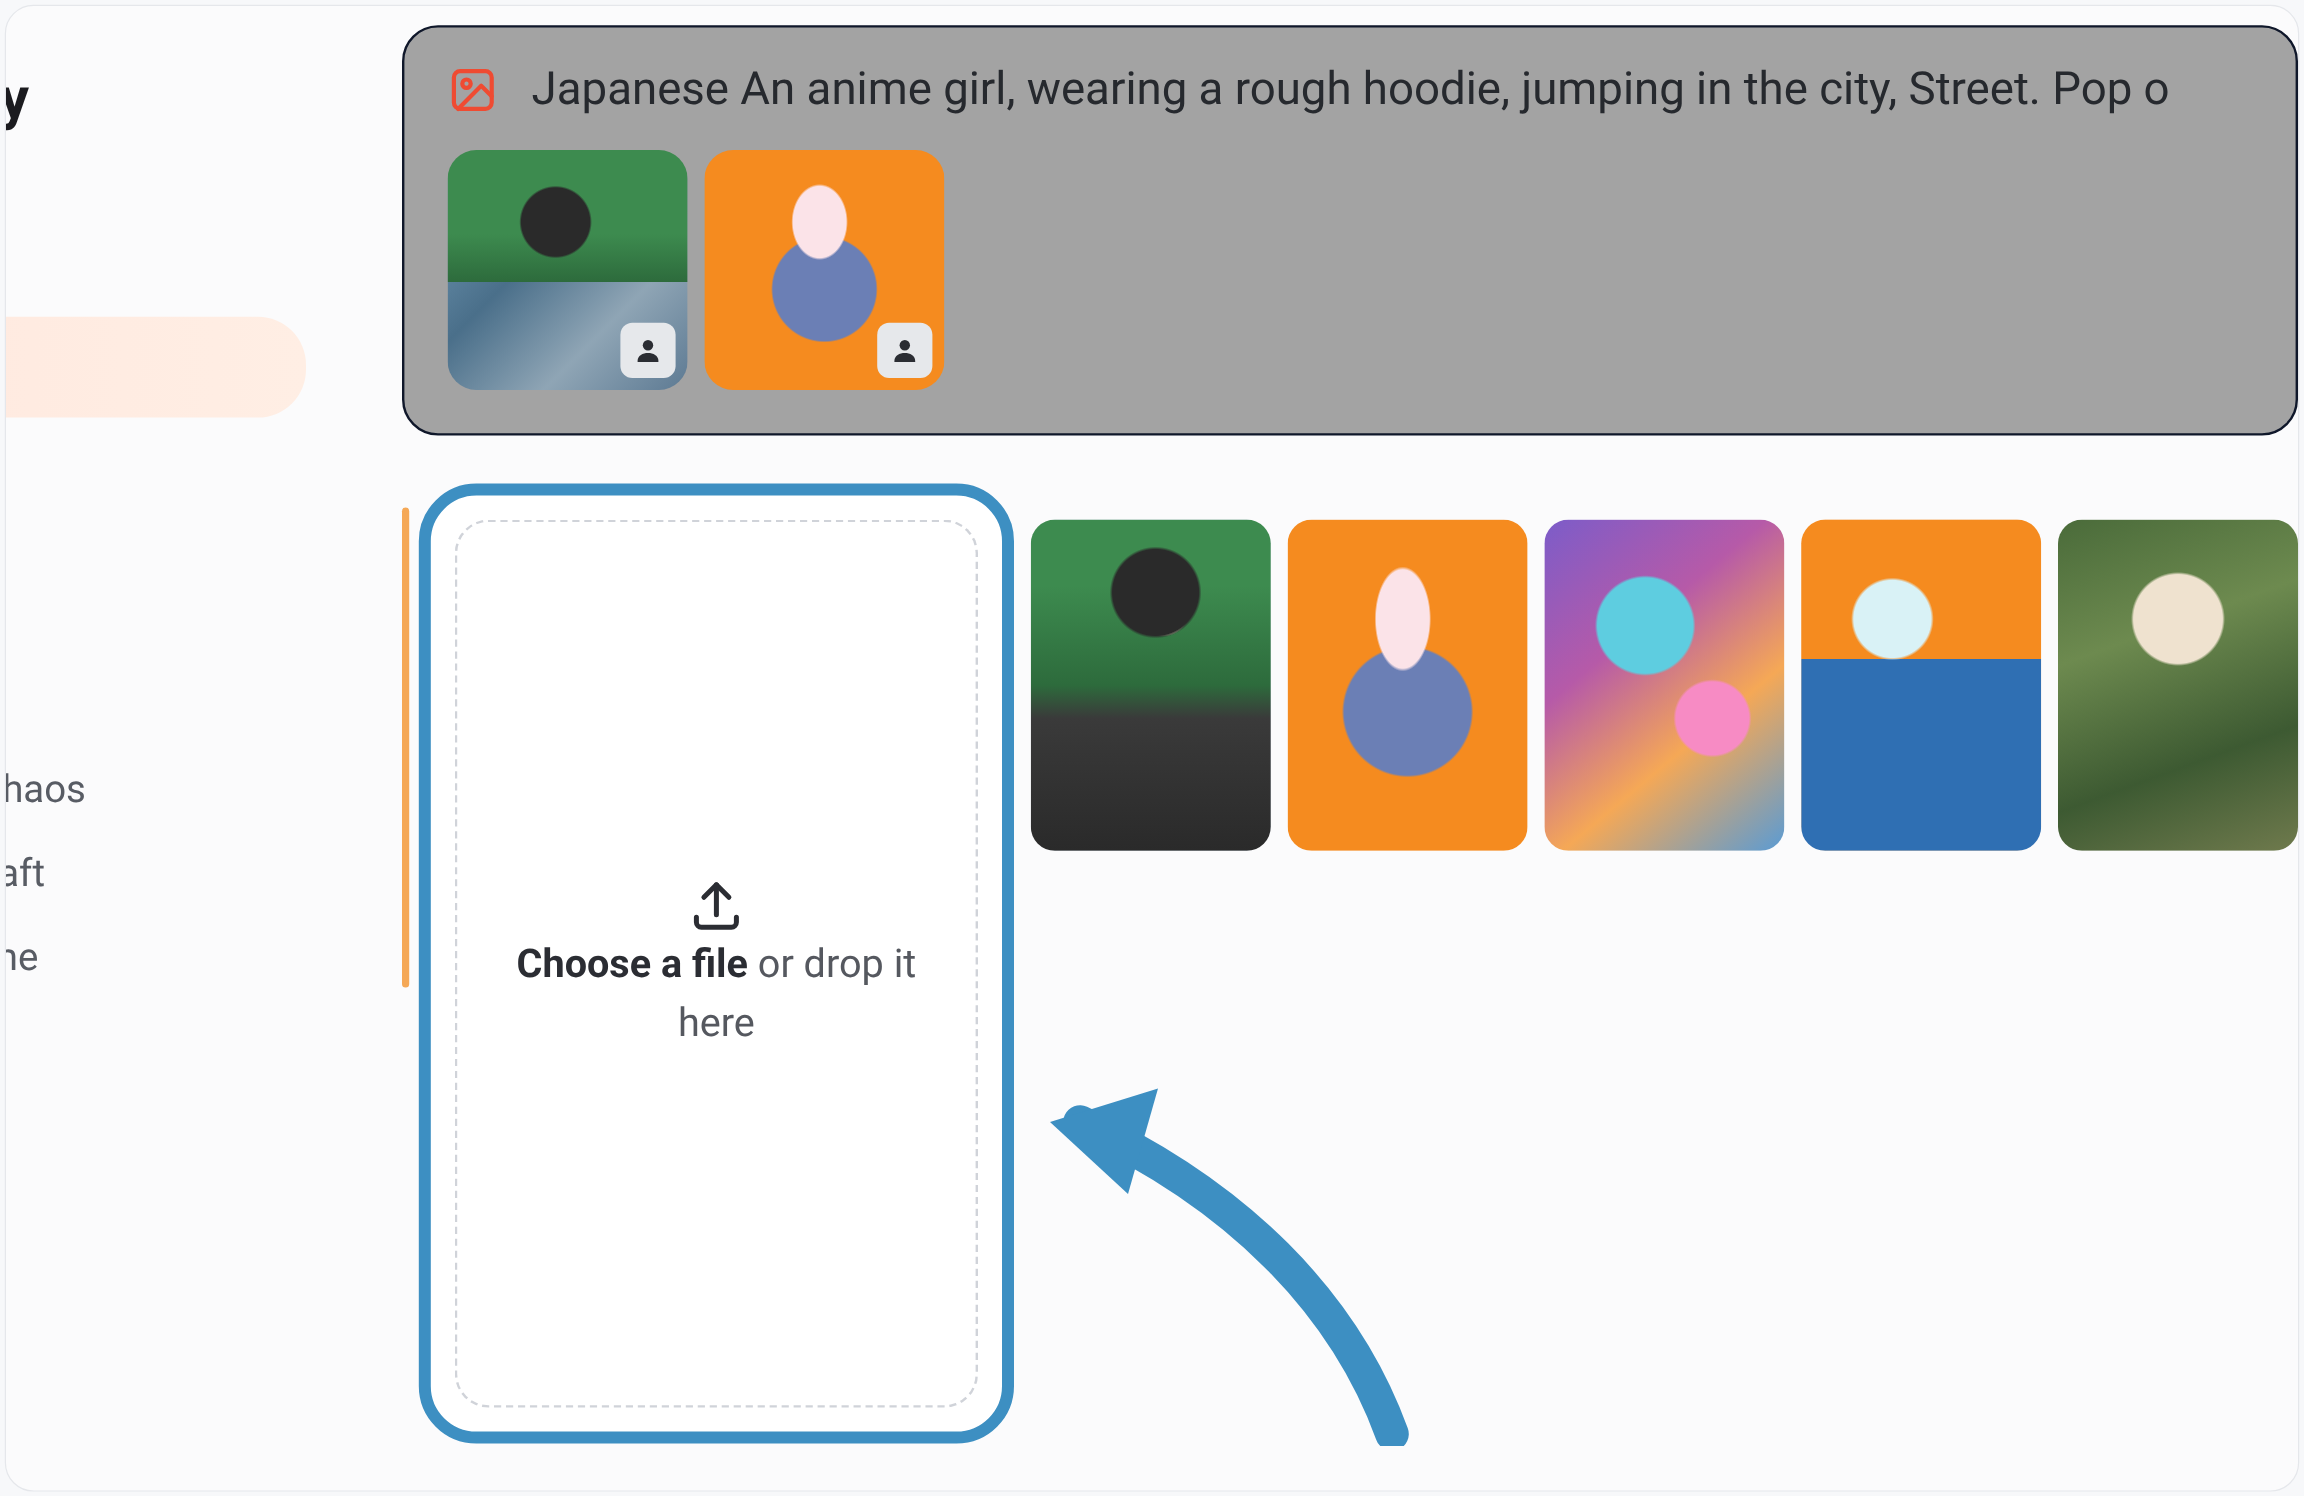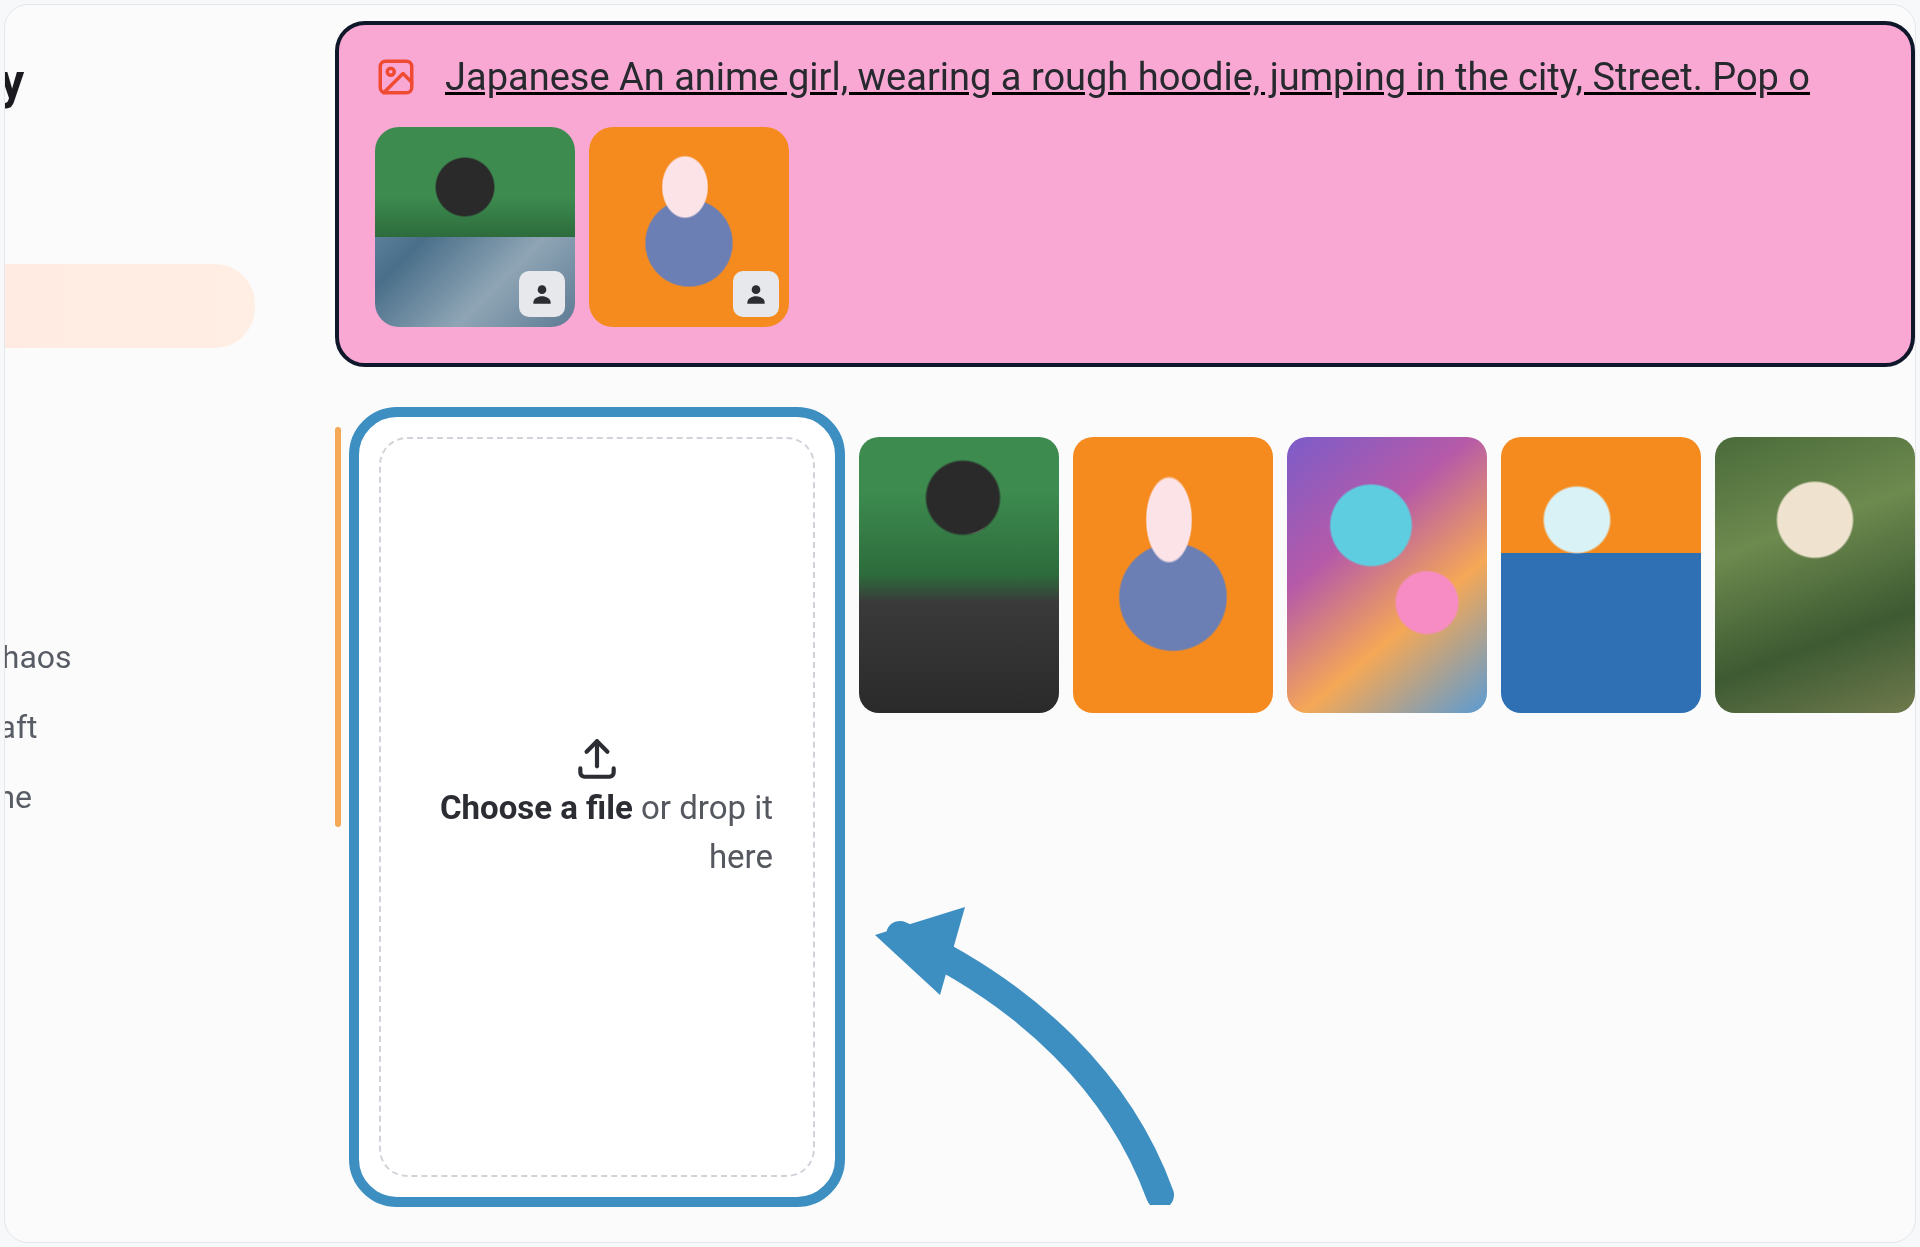--- a/index.html
+++ b/index.html
@@ -58,26 +58,25 @@
 }
 .nav-spacer { height: 30px; }
 .main {
   position: absolute;
   left: 330px;
   top: 16px;
   right: 0;
   bottom: 0;
 }
 .prompt-card {
-  background: #f9a8d4;
+  background: #a3a3a3;
   border-radius: 30px;
-  border: 4px solid #0f172a;
+  border: 2px solid #0f172a;
   padding: 30px 36px 36px;
   margin-right: 0;
-  text-decoration: underline;
 }
 .prompt-row {
   display: flex;
   align-items: center;
   gap: 28px;
   margin-bottom: 28px;
 }
 .img-icon {
   width: 42px; height: 42px;
   flex-shrink: 0;
@@ -135,21 +134,21 @@
   z-index: 2;
 }
 .upload-inner {
   width: 100%; height: 100%;
   border: 2px dashed #d0d3d9;
   border-radius: 28px;
   display: flex;
   flex-direction: column;
   align-items: center;
   justify-content: center;
-  text-align: right;
+  text-align: center;
   color: #55585f;
 }
 .upload-inner .uicon { width: 50px; height: 50px; }
 .upload-text { font-size: 33px; line-height: 1.5; padding: 0 40px; }
 .upload-text b { font-weight: 700; color: #2b2d33; }
 
 .gal-thumb {
   width: 200px; height: 276px;
   border-radius: 20px;
   overflow: hidden;

